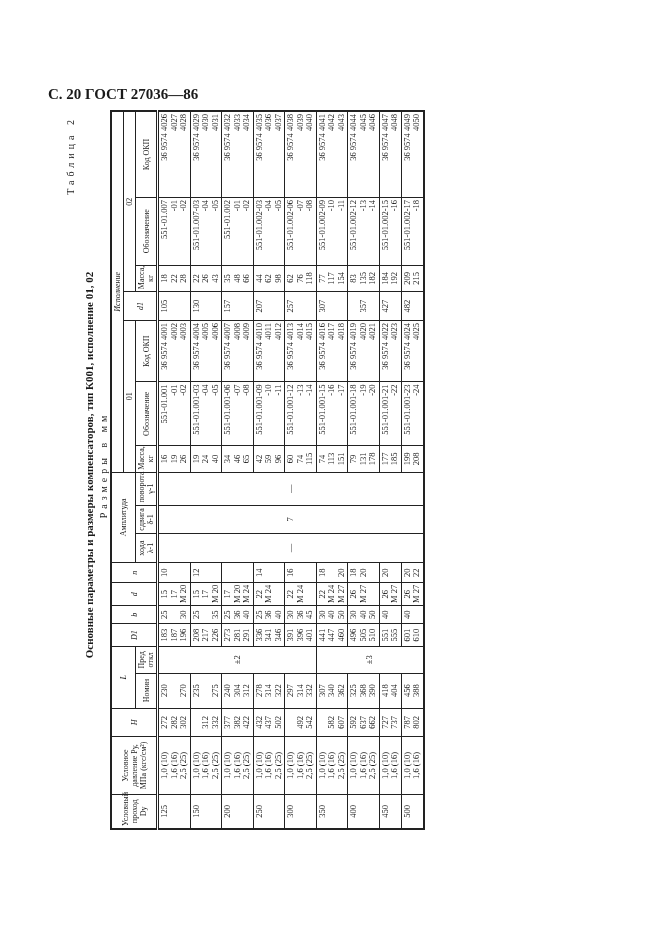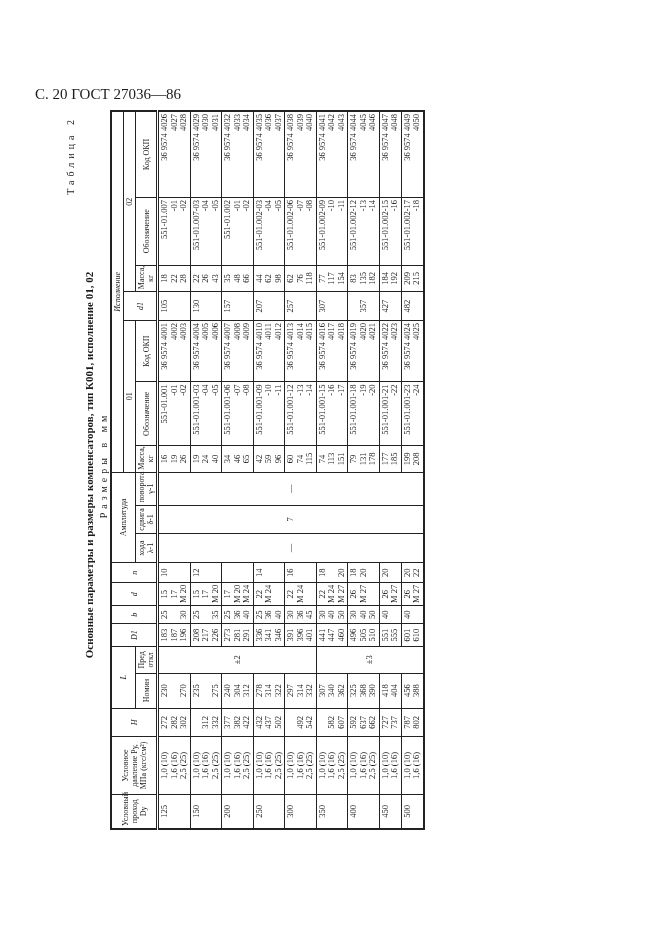--- a/index.html
+++ b/index.html
@@ -1,18 +1,18 @@
 <!DOCTYPE html>
 <html><head>
 <meta charset="utf-8">
 <style>
   html, body { margin:0; padding:0; background:#ffffff; }
   body { width:661px; height:936px; position:relative; overflow:hidden;
          font-family:"Liberation Serif", serif; color:#1a1a1a; }
-  .page-header { position:absolute; left:35px; top:86px; font-size:15px; font-weight:normal;
+  .page-header { position:absolute; left:48px; top:86px; font-size:15px; font-weight:bold;
                  font-family:"Liberation Serif", serif; }
   
   .rot { position:absolute; width:730px; height:540px; left:65px; top:100px;
          transform-origin: 0 0; transform: translate(0px, 730px) rotate(-90deg); }
   .rot-inner { position:relative; width:730px; height:540px; }
   .tab-label { position:absolute; right:16px; top:0px; font-size:10px; letter-spacing:4px; }
   .title { position:absolute; left:0; width:730px; top:18px; text-align:center;
            font-size:11px; font-weight:bold; }
   .units { position:absolute; left:0; width:730px; top:33px; text-align:center;
            font-size:10px; letter-spacing:4px; }

